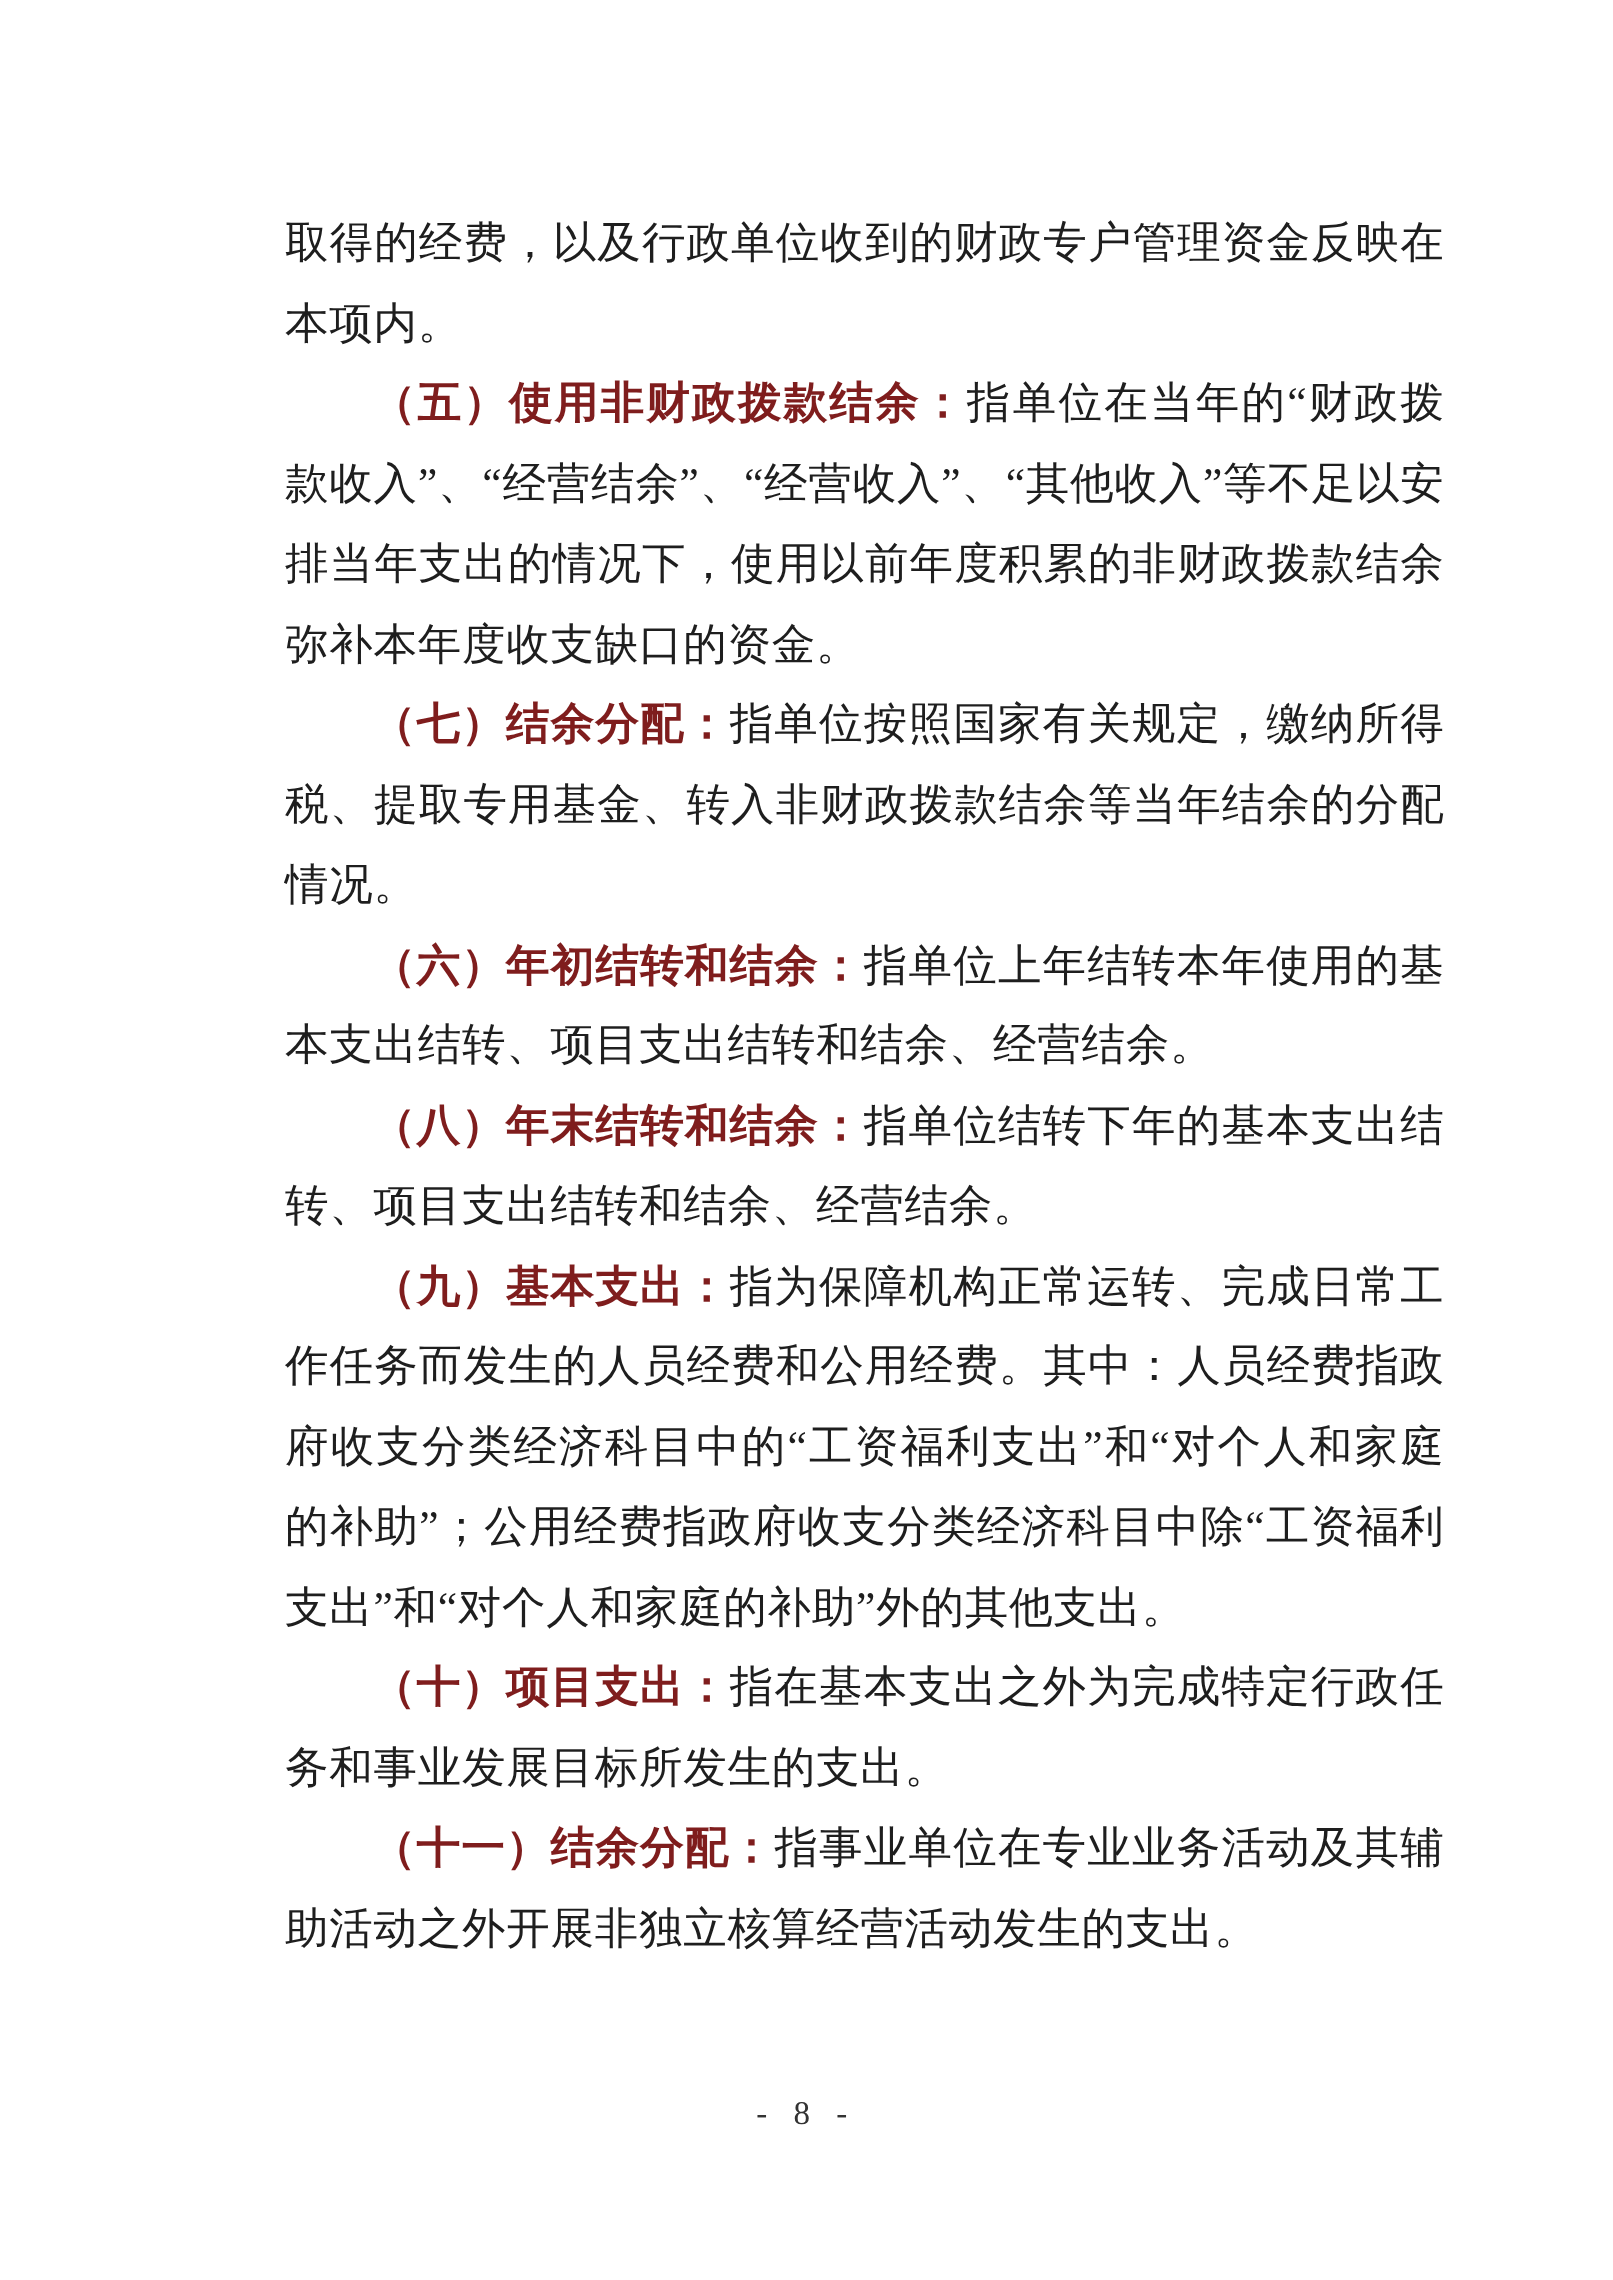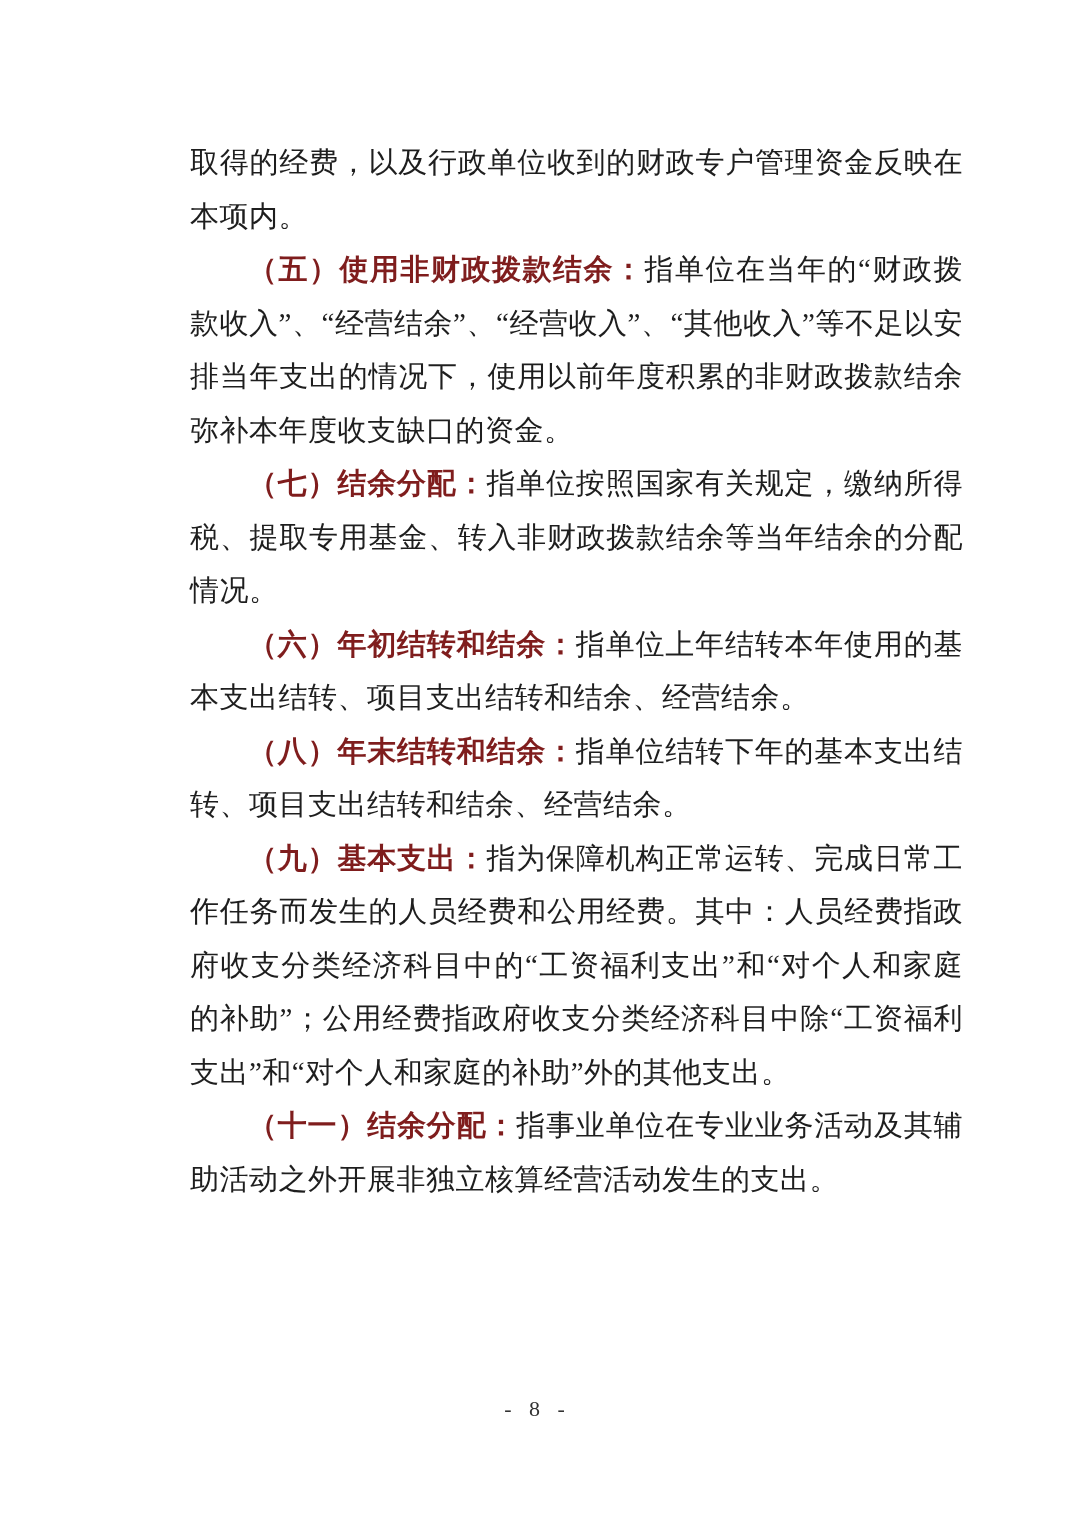--- a/index.html
+++ b/index.html
@@ -68,20 +68,21 @@
     <p class="para"><span class="para-label">（五）使用非财政拨款结余：</span><span class="body-text">指单位在当年的“财政拨款收入”、“经营结余”、“经营收入”、“其他收入”等不足以安排当年支出的情况下，使用以前年度积累的非财政拨款结余弥补本年度收支缺口的资金。</span></p>
 
     <p class="para"><span class="para-label">（七）结余分配：</span><span class="body-text">指单位按照国家有关规定，缴纳所得税、提取专用基金、转入非财政拨款结余等当年结余的分配情况。</span></p>
 
     <p class="para"><span class="para-label">（六）年初结转和结余：</span><span class="body-text">指单位上年结转本年使用的基本支出结转、项目支出结转和结余、经营结余。</span></p>
 
     <p class="para"><span class="para-label">（八）年末结转和结余：</span><span class="body-text">指单位结转下年的基本支出结转、项目支出结转和结余、经营结余。</span></p>
 
     <p class="para"><span class="para-label">（九）基本支出：</span><span class="body-text">指为保障机构正常运转、完成日常工作任务而发生的人员经费和公用经费。其中：人员经费指政府收支分类经济科目中的“工资福利支出”和“对个人和家庭的补助”；公用经费指政府收支分类经济科目中除“工资福利支出”和“对个人和家庭的补助”外的其他支出。</span></p>
 
+    <p class="para"><span class="para-label">（十）项目支出：</span><span class="body-text">指在基本支出之外为完成特定行政任务和事业发展目标所发生的支出。</span></p>
 
     <p class="para"><span class="para-label">（十一）结余分配：</span><span class="body-text">指事业单位在专业业务活动及其辅助活动之外开展非独立核算经营活动发生的支出。</span></p>
 
   </main>
 
   <footer class="footer">
     <span class="page-number">- 8 -</span>
   </footer>
 </div>
 

